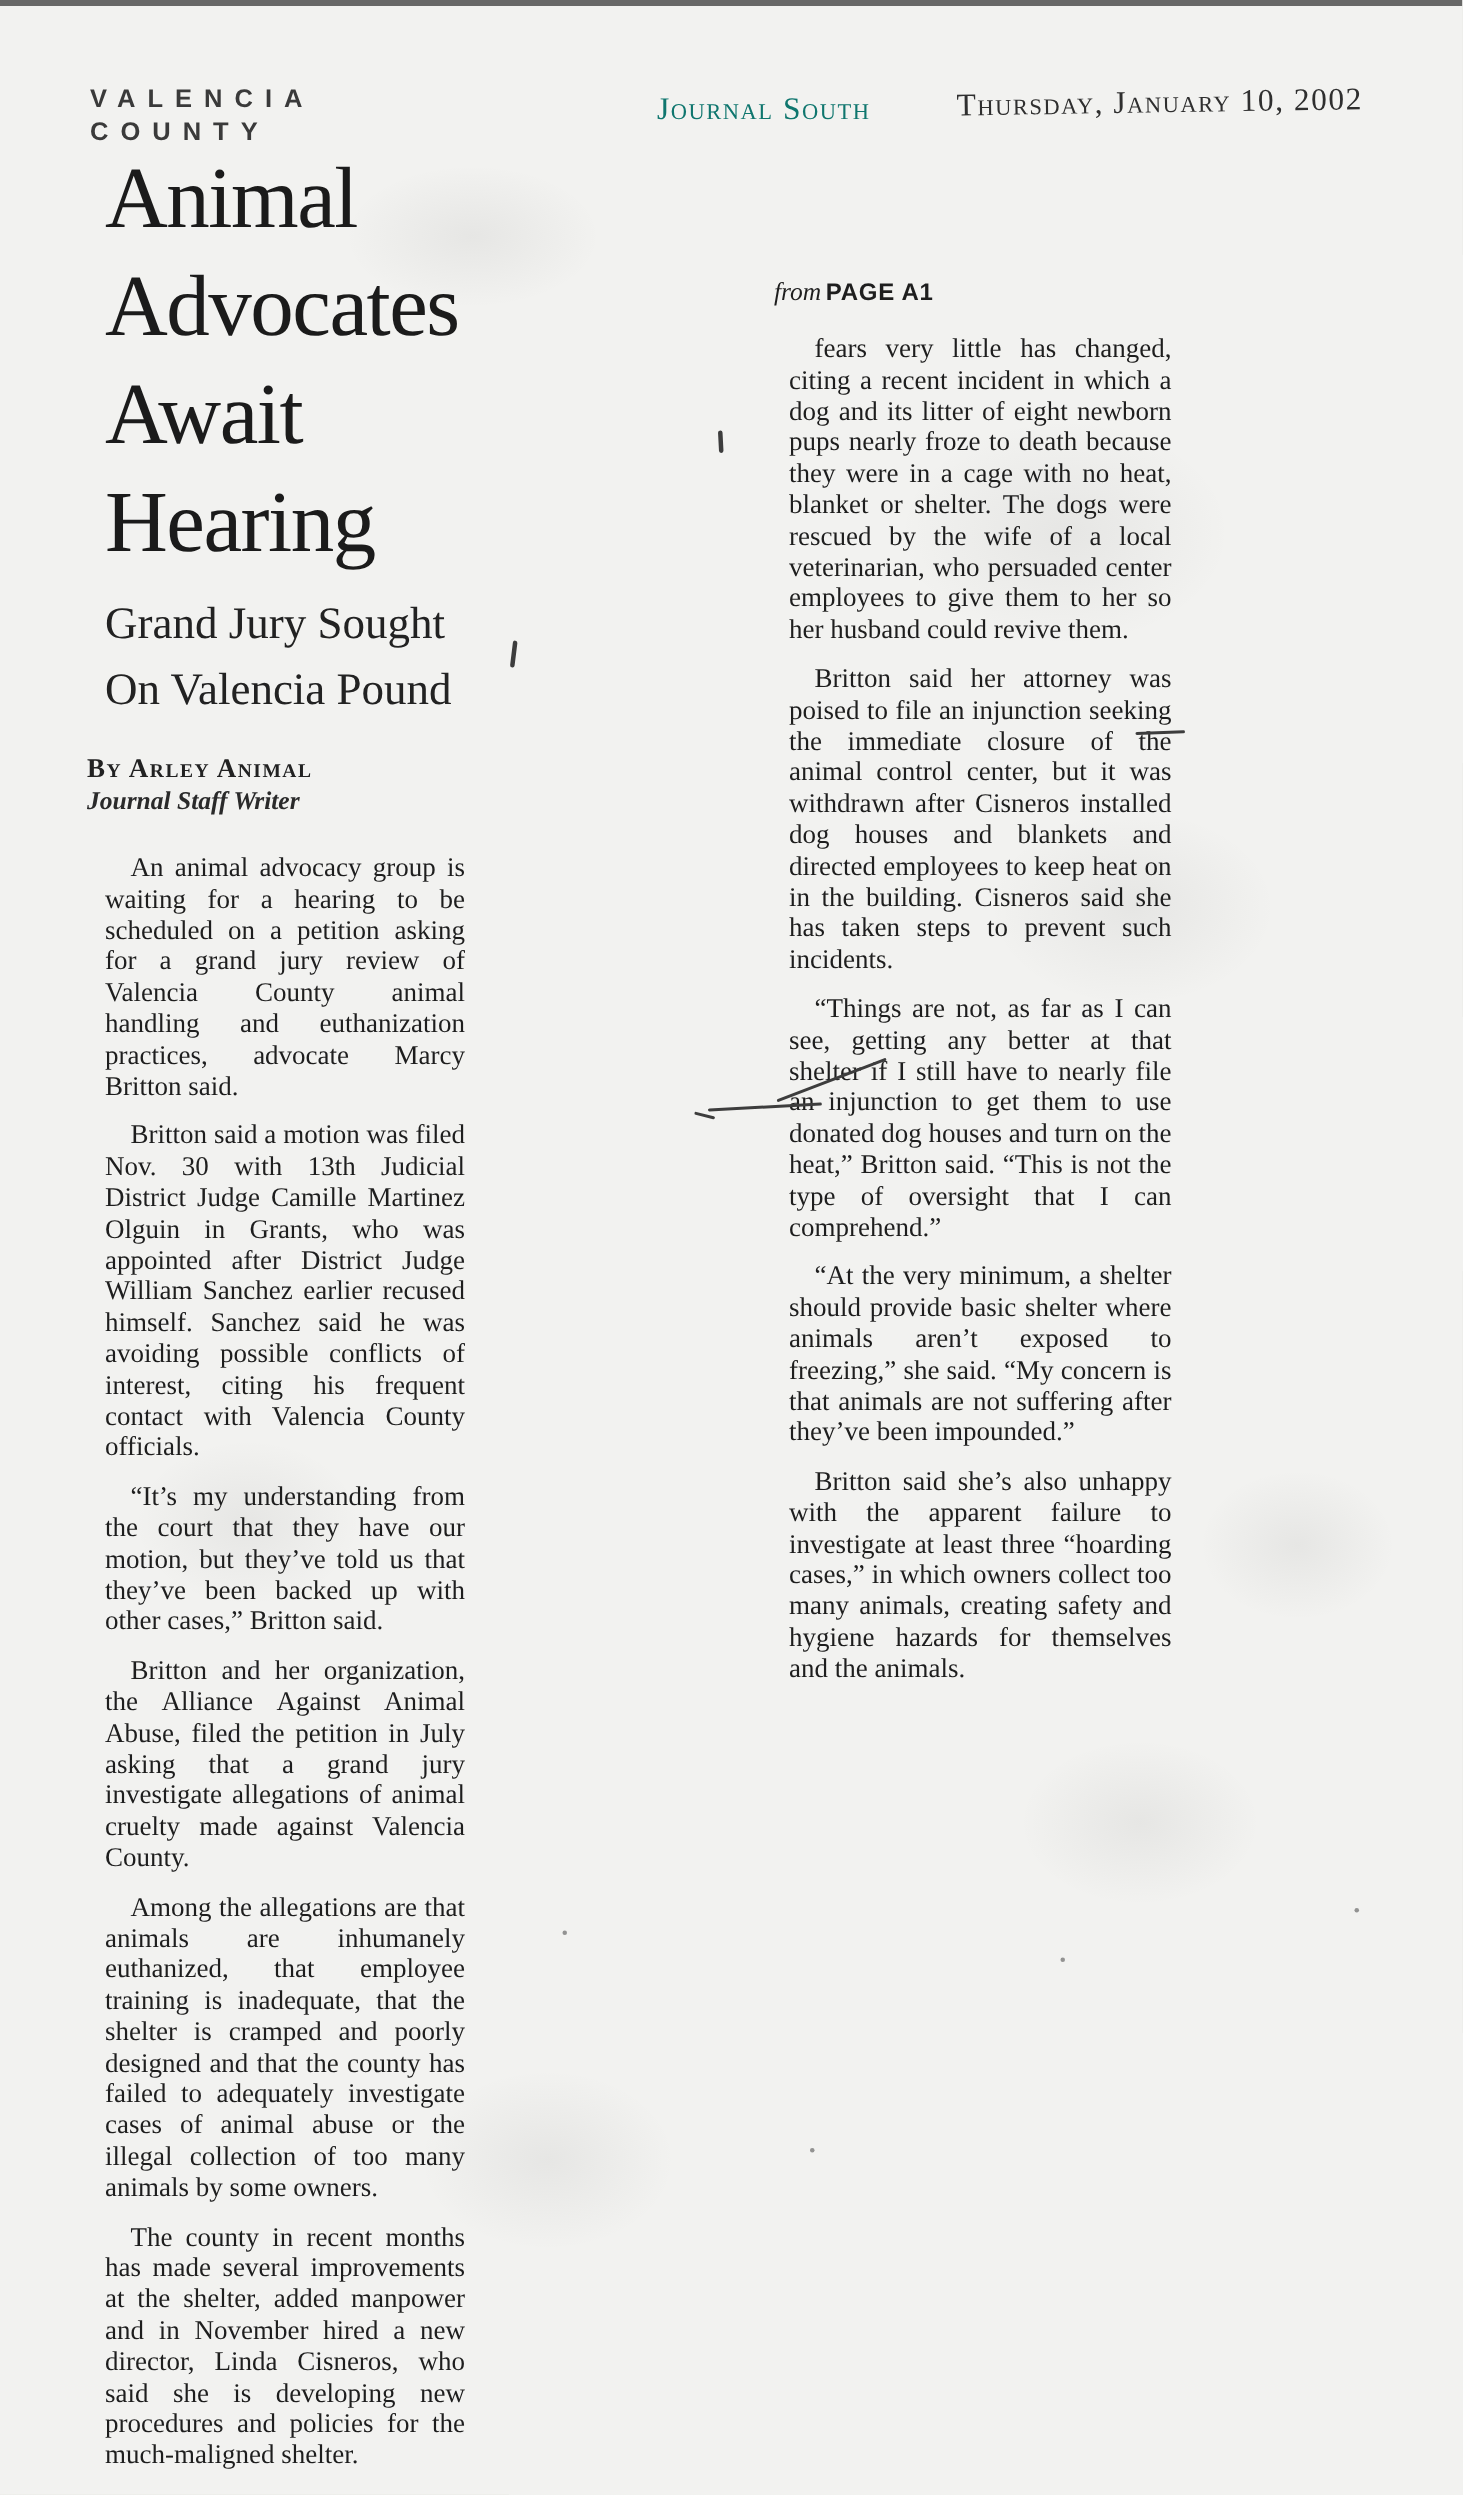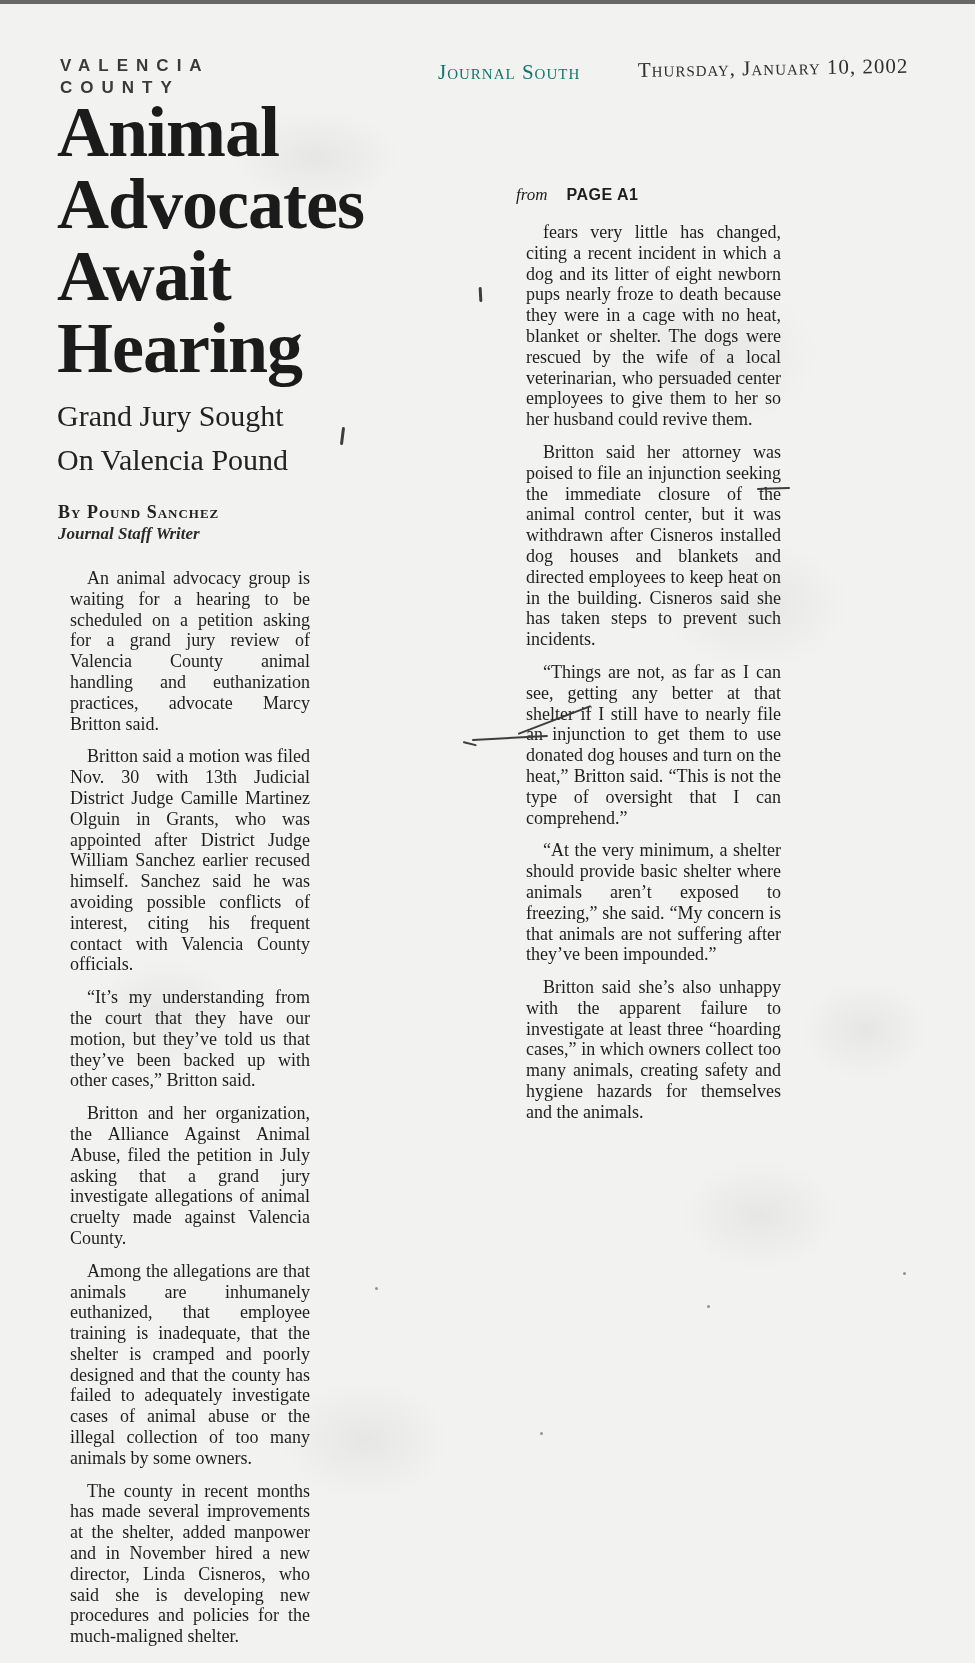--- a/index.html
+++ b/index.html
@@ -31,26 +31,26 @@
     letter-spacing:1px;
   }
   .dateline{
     position:absolute;left:638px;top:58px;
     font-variant:small-caps;font-size:21px;color:#2f2f2f;
     letter-spacing:1px;transform:rotate(-0.9deg);transform-origin:left bottom;
   }
 
   
   .headline{
-    position:absolute;left:57px;top:96px;
-    font-size:72px;font-weight:700;line-height:72px;
+    position:absolute;left:70px;top:96px;
+    font-size:58px;font-weight:400;line-height:72px;
     letter-spacing:-1px;color:#1b1b1b;
   }
   .subhead{
-    position:absolute;left:57px;top:394px;
+    position:absolute;left:70px;top:394px;
     font-size:30px;font-weight:400;line-height:44px;color:#222;
   }
   .byline{
     position:absolute;left:58px;top:502px;
     font-size:18px;font-weight:700;font-variant:small-caps;letter-spacing:1px;color:#222;
   }
   .byline-title{
     position:absolute;left:58px;top:524px;
     font-size:17px;font-weight:700;font-style:italic;color:#2a2a2a;
   }
@@ -67,21 +67,21 @@
   .col-left{left:58px;top:556px;width:264px;height:1100px;}
   .col-right{left:514px;top:210px;width:279px;height:1105px;}
 
   .continuation{
     position:absolute;left:516px;top:185px;
     font-size:17px;color:#1e1e1e;white-space:nowrap;
   }
   .continuation .from{font-style:italic;font-family:"Liberation Serif",serif;}
   .continuation .pg{
     font-family:"Liberation Sans",sans-serif;font-weight:700;font-size:16px;
-    letter-spacing:.5px;margin-left:19px;
+    letter-spacing:.5px;margin-left:3px;
   }
 
   
   .penline{position:absolute;background:#3d3d3d;height:2px;transform-origin:left center;border-radius:2px;}
   .pen-a{left:518px;top:733px;width:78px;transform:rotate(-21deg);}
   .pen-b{left:472px;top:739px;width:76px;transform:rotate(-3deg);}
   .pen-c{left:463px;top:741px;width:14px;transform:rotate(14deg);}
   .overline-the{left:757px;top:488px;width:33px;height:2px;transform:rotate(-2deg);}
   .tick{position:absolute;width:2.5px;background:#3d3d3d;border-radius:2px;}
   .tick-subhead{left:341px;top:427px;height:18px;transform:rotate(7deg);}
@@ -114,21 +114,21 @@
     <div>Advocates</div>
     <div>Await</div>
     <div>Hearing</div>
   </div>
 
   <div class="subhead">
     <div>Grand Jury Sought</div>
     <div>On Valencia Pound</div>
   </div>
 
-  <div class="byline">By Pound Sanchez</div>
+  <div class="byline">By Arley Animal</div>
   <div class="byline-title">Journal Staff Writer</div>
 
   <div class="bodycol col-left">
     <p>An animal advocacy group is waiting for a hearing to be scheduled on a petition asking for a grand jury review of Valencia County animal handling and euthanization practices, advocate Marcy Britton said.</p>
     <p>Britton said a motion was filed Nov. 30 with 13th Judicial District Judge Camille Martinez Olguin in Grants, who was appointed after District Judge William Sanchez earlier recused himself. Sanchez said he was avoiding possible conflicts of interest, citing his frequent contact with Valencia County officials.</p>
     <p>“It’s my understanding from the court that they have our motion, but they’ve told us that they’ve been backed up with other cases,” Britton said.</p>
     <p>Britton and her organization, the Alliance Against Animal Abuse, filed the petition in July asking that a grand jury investigate allegations of animal cruelty made against Valencia County.</p>
     <p>Among the allegations are that animals are inhumanely euthanized, that employee training is inadequate, that the shelter is cramped and poorly designed and that the county has failed to adequately investigate cases of animal abuse or the illegal collection of too many animals by some owners.</p>
     <p>The county in recent months has made several improvements at the shelter, added manpower and in November hired a new director, Linda Cisneros, who said she is developing new procedures and policies for the much-maligned shelter.</p>
     <p>However, Britton said she</p>

